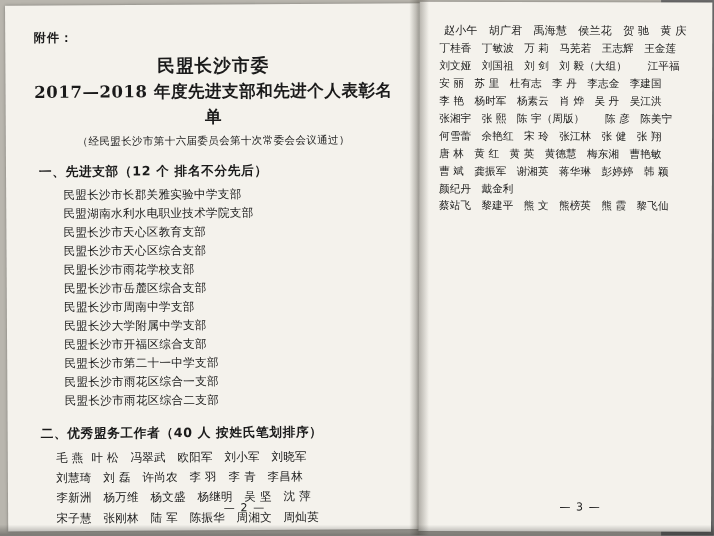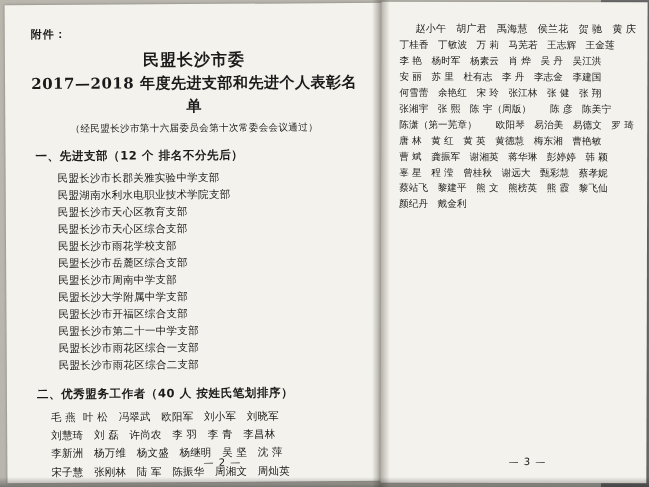--- a/index.html
+++ b/index.html
@@ -121,21 +121,21 @@
   .rname-line {
     font-size: 9.6px;
     line-height: 1.66;
     margin-left: 4px;
     letter-spacing: 0.1px;
     white-space: pre;
   }
   .rtop-line {
     font-size: 10px;
     line-height: 1.72;
-    margin-left: 20px;
+    margin-left: 8px;
     letter-spacing: 0.2px;
     white-space: pre;
   }
   .pagenum {
     position: absolute;
     bottom: 14px;
     width: 100%;
     text-align: center;
     font-size: 10px;
     letter-spacing: 1px;
@@ -190,30 +190,29 @@
   </div>
 
   <div class="page page-right">
     <div class="content rcontent">
       <div>
         <div class="rtop-line">赵小午   胡广君   禹海慧   侯兰花   贺 驰   黄 庆</div>
       </div>
 
       <div>
         <div class="rname-line">丁桂香   丁敏波   万 莉   马芜若   王志辉   王金莲</div>
+        <div class="rname-line">刘文娅   刘国祖   刘 剑   刘 毅（大组）      江平福</div>
+        <div class="rname-line">安 丽   苏 里   杜有志   李 丹   李志金   李建国</div>
         <div class="rname-line">李 艳   杨时军   杨素云   肖 烨   吴 丹   吴江洪</div>
-        <div class="rname-line">安 丽   苏 里   杜有志   李 丹   李志金   李建国</div>
+        <div class="rname-line">张湘宇   张 熙   陈 宇（周版）      陈 彦   陈美宁</div>
         <div class="rname-line">何雪蕾   余艳红   宋 玲   张江林   张 健   张 翔</div>
-        <div class="rname-line">张湘宇   张 熙   陈 宇（周版）      陈 彦   陈美宁</div>
-        <div class="rname-line">陈潇（第一芜章）      欧阳琴   易治美   易德文   罗 琦</div>
         <div class="rname-line">唐 林   黄 红   黄 英   黄德慧   梅东湘   曹艳敏</div>
         <div class="rname-line">曹 斌   龚振军   谢湘英   蒋华琳   彭婷婷   韩 颖</div>
-        <div class="rname-line">辜 星   程 滢   曾桂秋   谢远大   甄彩慧   蔡孝妮</div>
+        <div class="rname-line">颜纪丹   戴金利</div>
         <div class="rname-line">蔡站飞   黎建平   熊 文   熊榜英   熊 霞   黎飞仙</div>
-        <div class="rname-line">颜纪丹   戴金利</div>
       </div>
 
       <div class="pagenum-r">— 3 —</div>
     </div>
   </div>
 
   <div class="gutter"></div>
   <div class="bottom-shadow"></div>
 </div>
 

